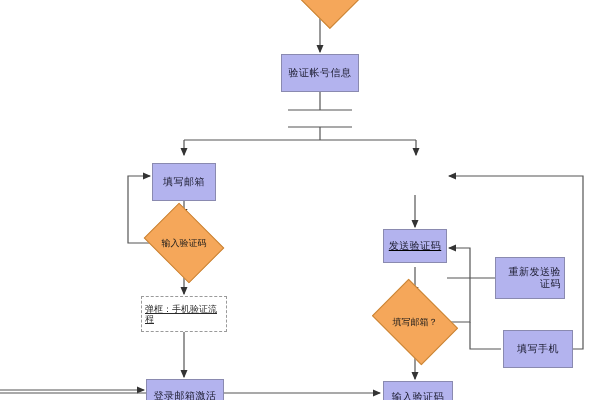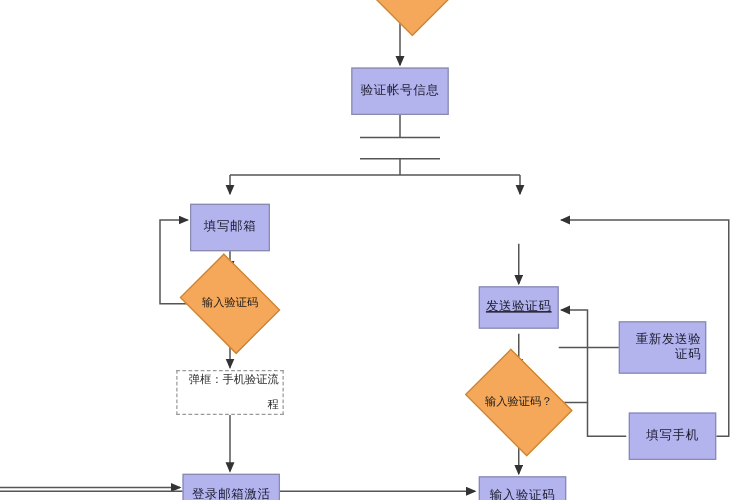--- a/index.html
+++ b/index.html
@@ -17,21 +17,21 @@
   }
   .proc .lbl{
     color:#1a1a2e;font-size:10px;line-height:12px;text-align:right;
     padding:0 3px;letter-spacing:.5px;
   }
 
   .dashed{
     background:#ffffff;border:1px dashed #9a9a9a;
   }
   .dashed .lbl{
-    color:#2a2a2a;font-size:9px;line-height:20px;text-align:right;padding:0 3px;
+    color:#2a2a2a;font-size:9px;line-height:10px;text-align:left;padding:0 3px;text-decoration:underline;
   }
 
   .dec{background:transparent;}
   .dec .dshape{
     position:absolute;left:0;top:0;width:100%;height:100%;
     background:#f5a75a;border:1px solid #c98537;
     transform:rotate(45deg);box-sizing:border-box;
   }
   .dec .lbl{
     position:relative;z-index:2;color:#1a1a1a;font-size:9px;line-height:11px;
@@ -109,21 +109,21 @@
     <div class="lbl">登录邮箱激活</div>
   </div>
 
 
   <div class="node proc" style="left:383px;top:229px;width:64px;height:34px;text-decoration:underline;">
     <div class="lbl">发送验证码</div>
   </div>
 
   <div class="node dec" style="left:380px;top:296px;width:70px;height:52px;">
     <div class="dshape"></div>
-    <div class="lbl">输入验证码？</div>
+    <div class="lbl">填写邮箱？</div>
   </div>
 
   <div class="node proc" style="left:495px;top:257px;width:70px;height:42px;">
     <div class="lbl">重新发送验证码</div>
   </div>
 
   <div class="node proc" style="left:503px;top:330px;width:70px;height:38px;">
     <div class="lbl">填写手机</div>
   </div>
 

